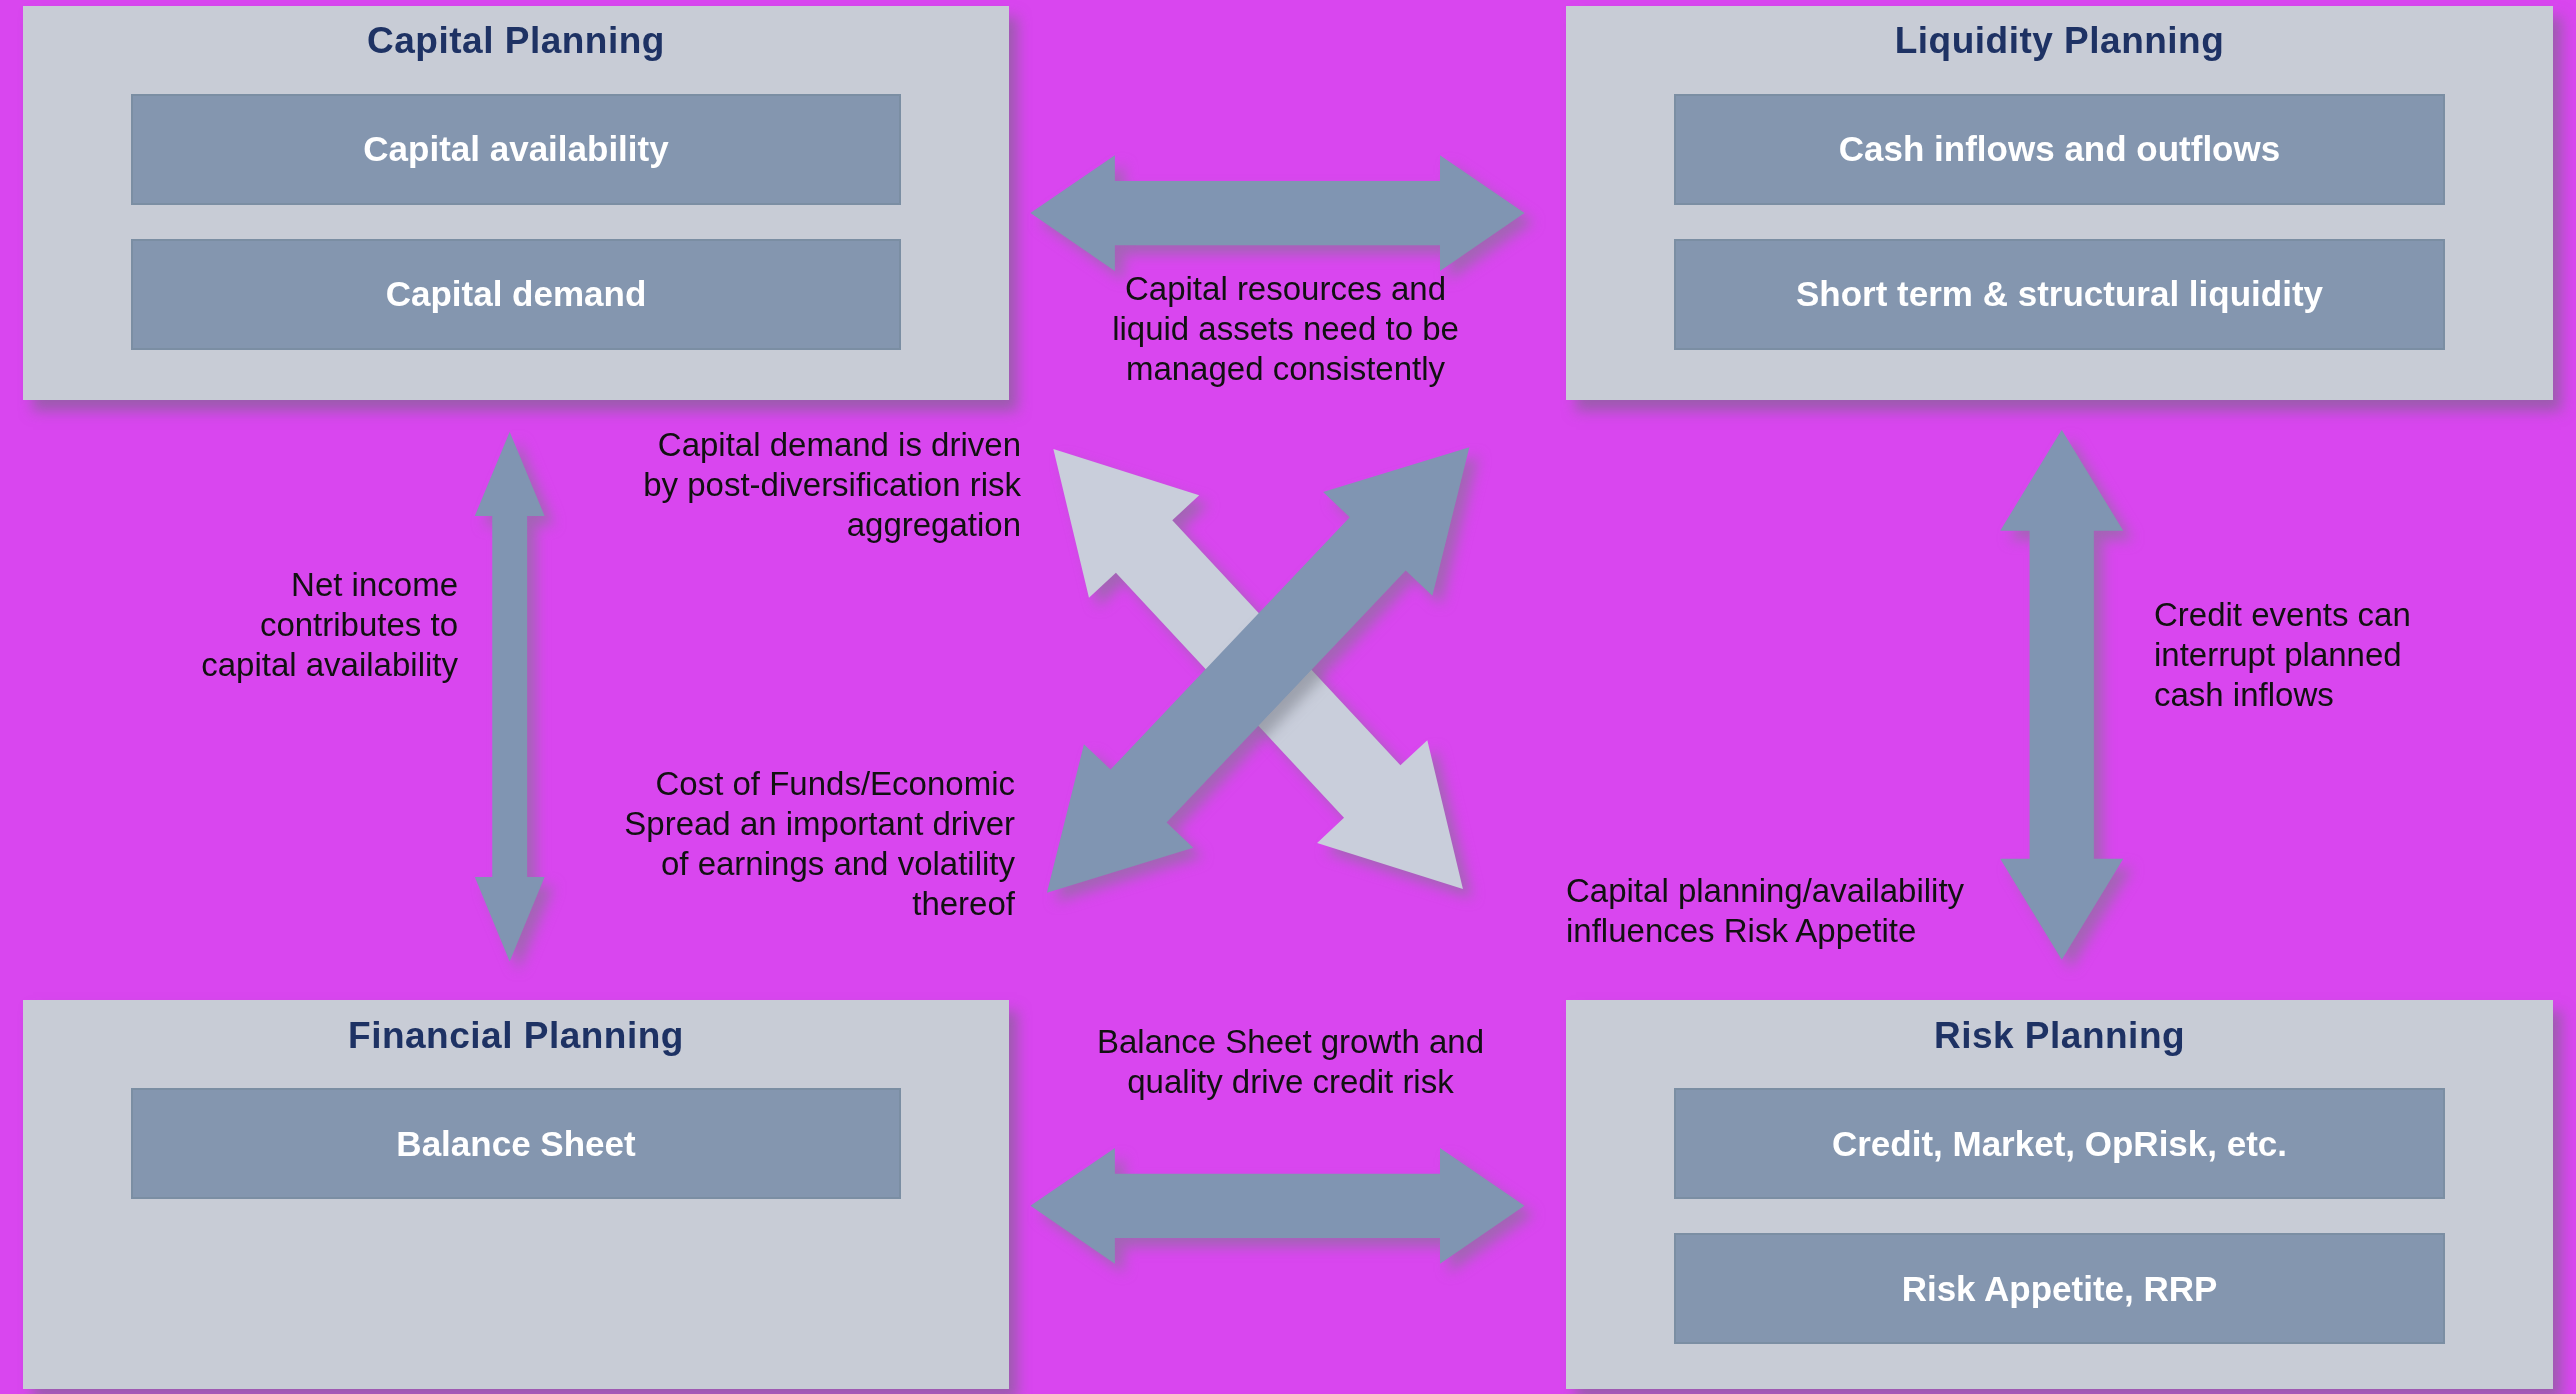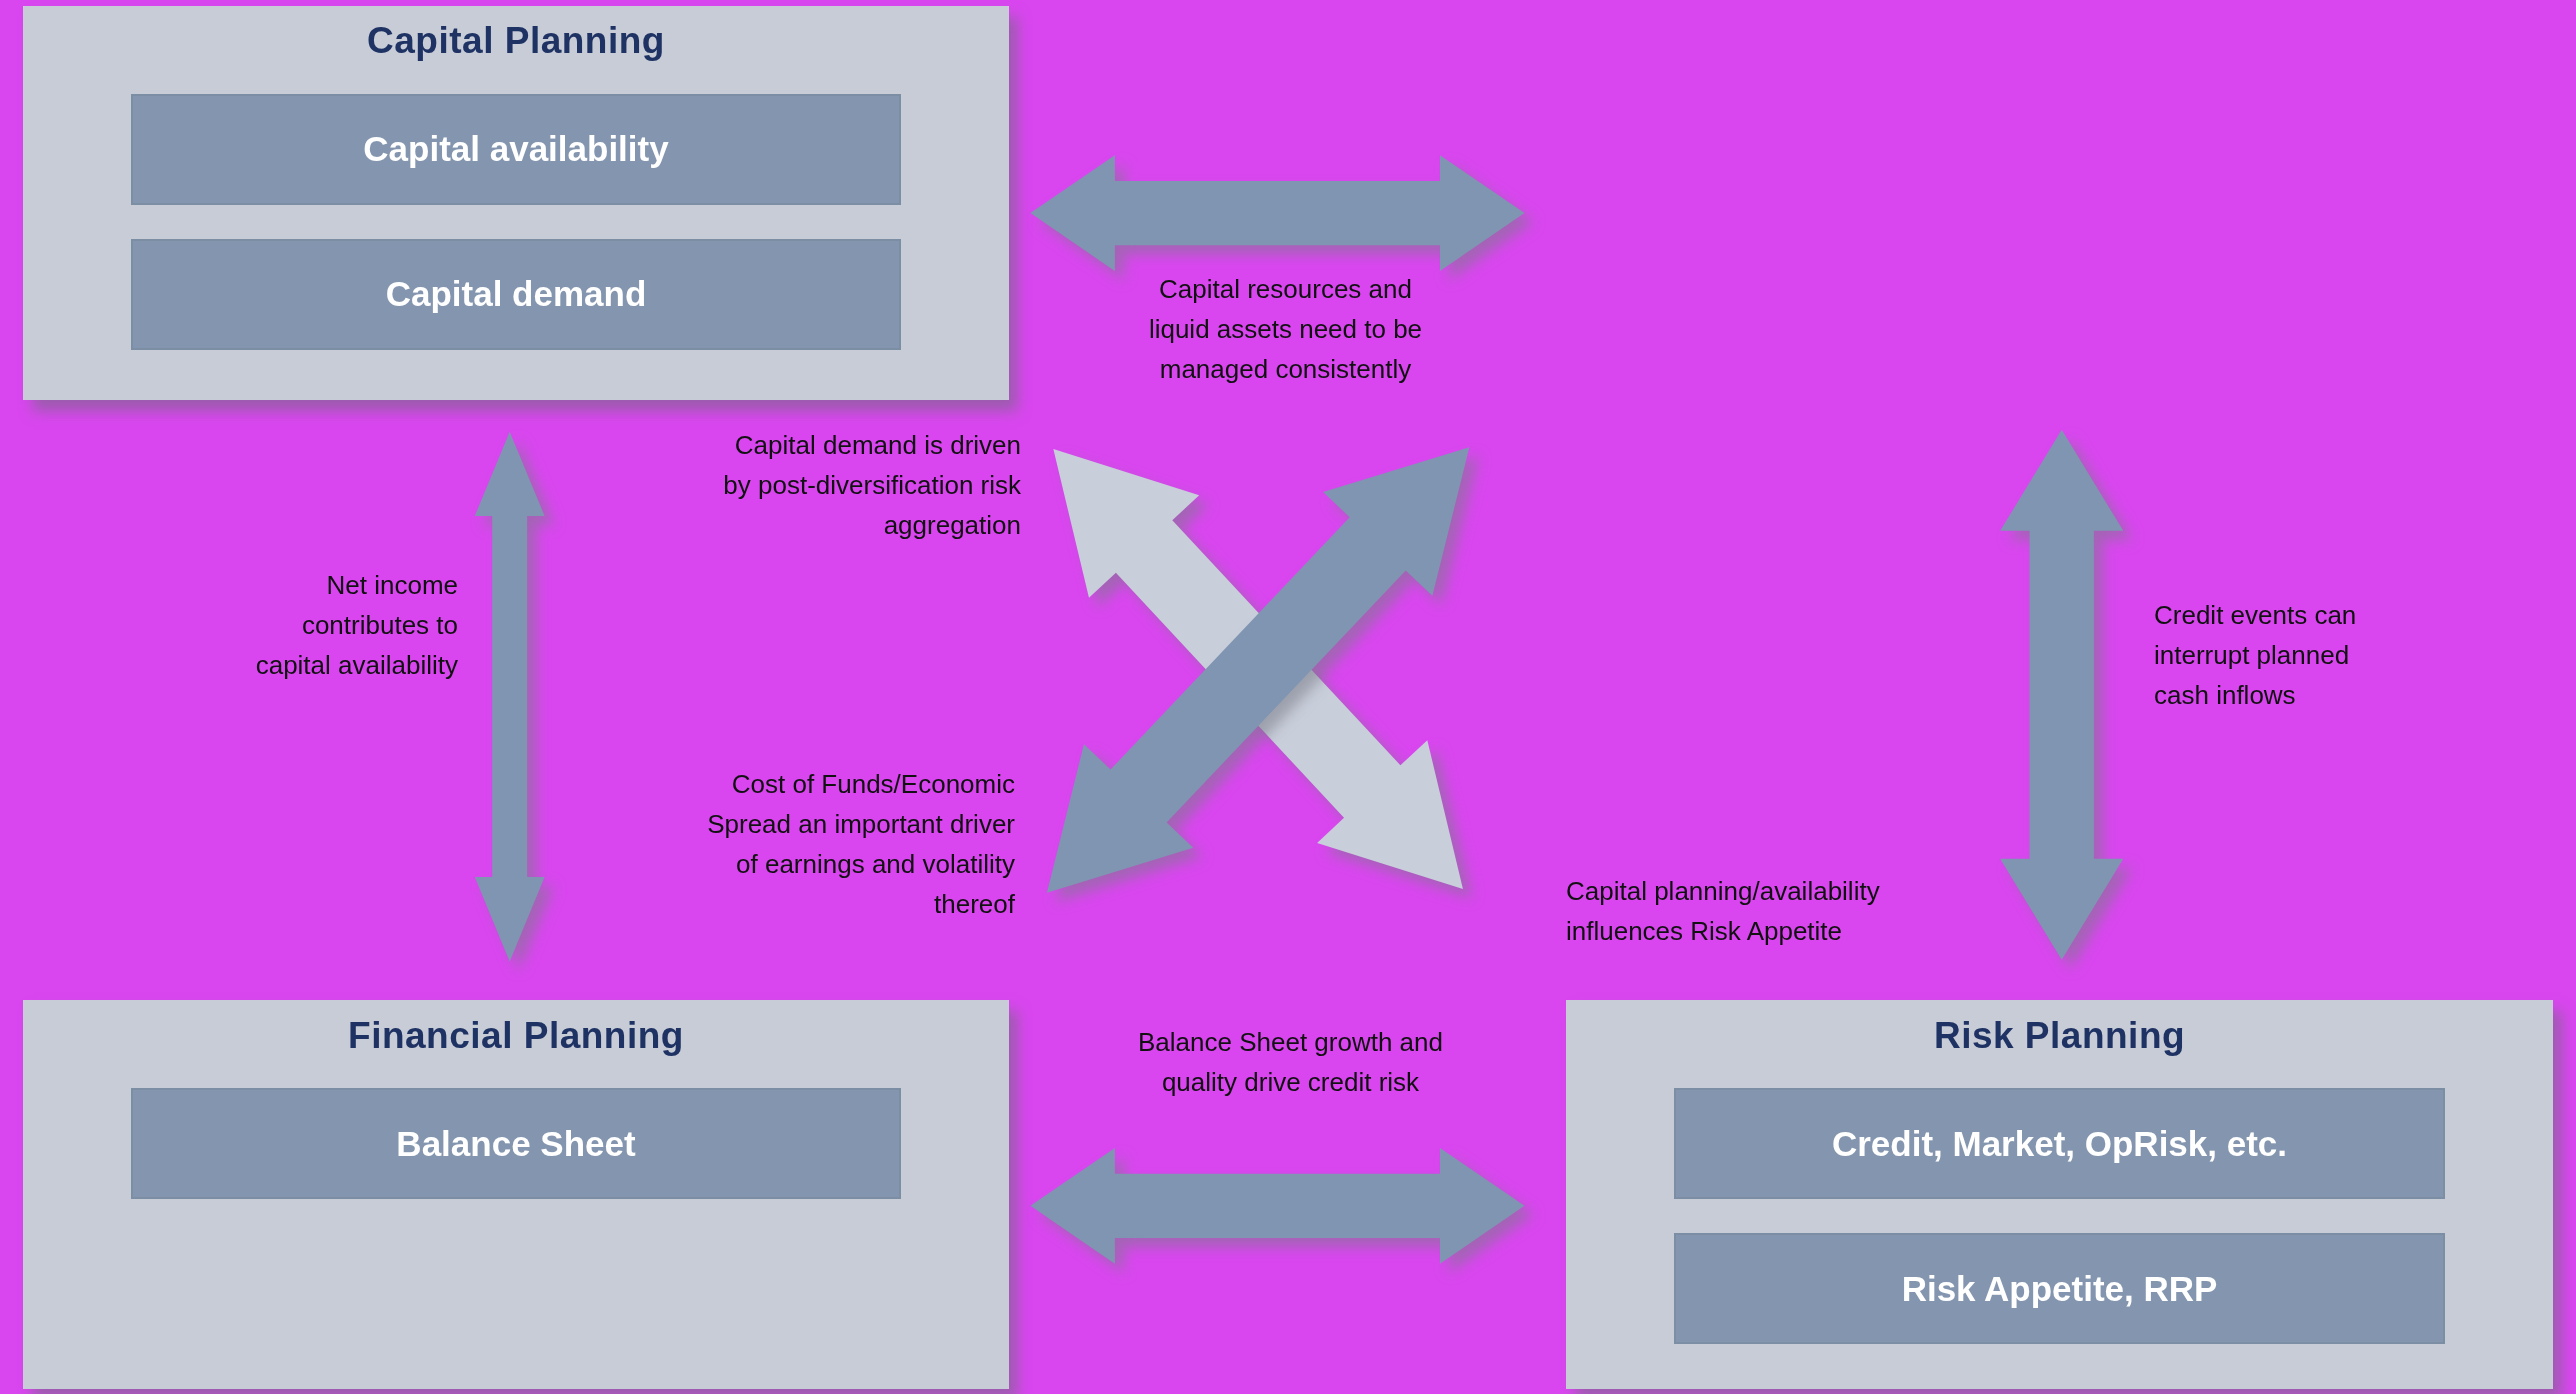--- a/index.html
+++ b/index.html
@@ -33,21 +33,21 @@
   }
   .subbox-1{top:88px;}
   .subbox-2{top:233px;}
   .subbox span{
     font-size:35px;font-weight:bold;
     color:var(--subbox-text,#ffffff);
     white-space:nowrap;
   }
   .ann{
     position:absolute;
-    font-size:26px;
+    font-size:33px;
     line-height:40px;
     color:var(--text-black,#111111);
     white-space:pre-line;
   }
   .ann-right{text-align:right;}
   .ann-left{text-align:left;}
   .ann-center{text-align:center;}
   #arrow-layer{
     position:absolute;left:0;top:0;width:2576px;height:1395px;
     pointer-events:none;
@@ -73,20 +73,29 @@
   <div class="quadrant" style="left:23px;top:5.5px;width:986px;height:394px;">
     <div class="q-title">Capital Planning</div>
     <div class="subbox subbox-1">
       <span>Capital availability</span>
     </div>
     <div class="subbox subbox-2">
       <span>Capital demand</span>
     </div>
   </div>
 
+  <div class="quadrant" style="left:1566px;top:5.5px;width:987px;height:394px;">
+    <div class="q-title">Liquidity Planning</div>
+    <div class="subbox subbox-1">
+      <span>Cash inflows and outflows</span>
+    </div>
+    <div class="subbox subbox-2">
+      <span>Short term &amp; structural liquidity</span>
+    </div>
+  </div>
 
   <div class="quadrant" style="left:23px;top:1000px;width:986px;height:389px;">
     <div class="q-title">Financial Planning</div>
     <div class="subbox subbox-1">
       <span>Balance Sheet</span>
     </div>
   </div>
 
   <div class="quadrant" style="left:1566px;top:1000px;width:987px;height:389px;">
     <div class="q-title">Risk Planning</div>

